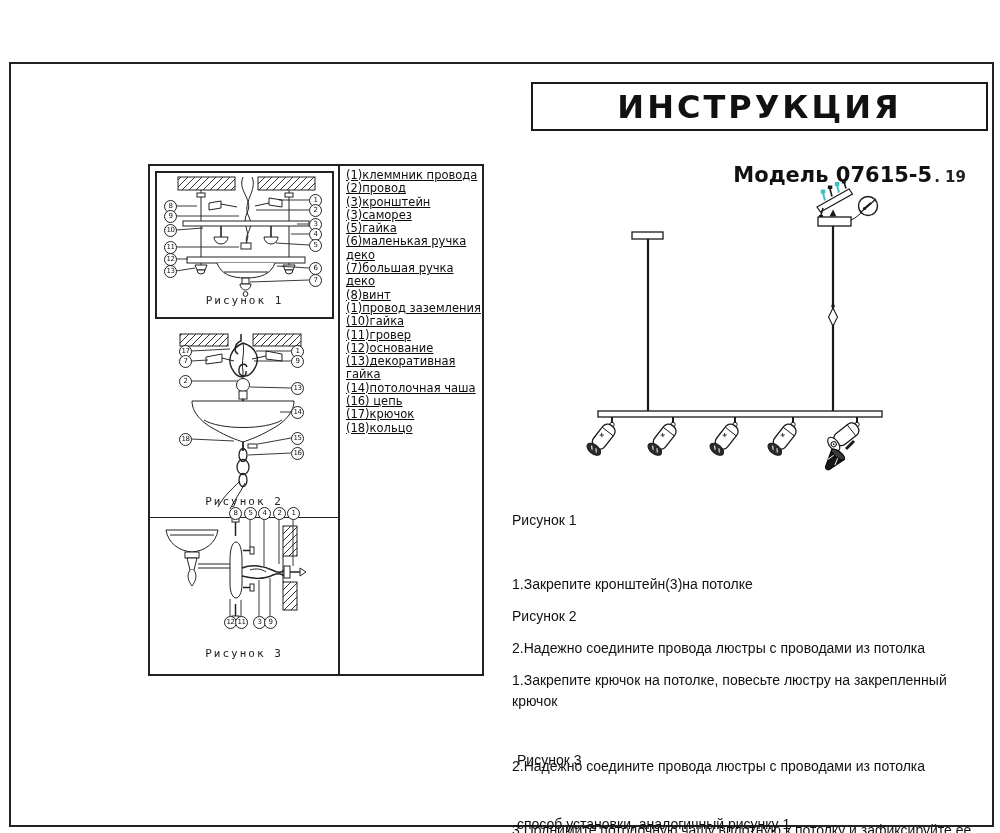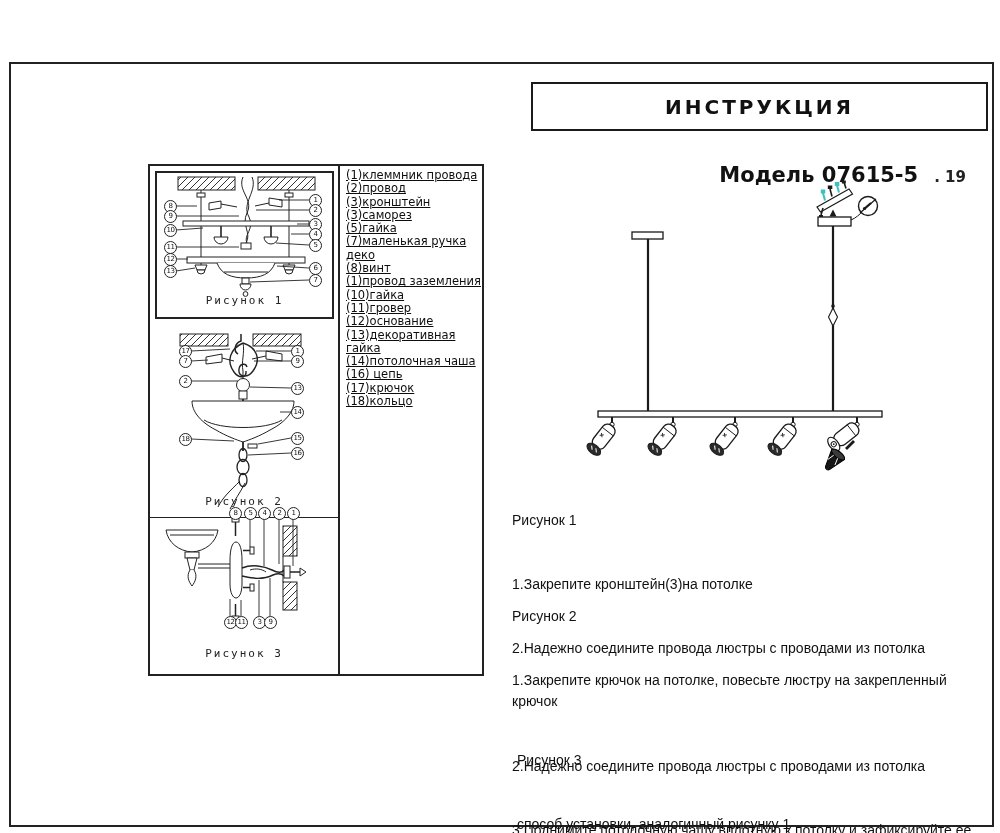--- a/index.html
+++ b/index.html
@@ -2,26 +2,26 @@
 <html style="--accent: #3fbfbf;"><head>
 <meta charset="utf-8">
 <style>
   html,body{margin:0;padding:0;background:#fff;}
   .page{position:relative;width:1000px;height:833px;background:#fff;overflow:hidden;
         font-family:"Liberation Sans",sans-serif;color:#111;}
   .page-frame{position:absolute;left:9px;top:62px;width:981px;height:761px;
               border:2px solid #222;}
   .title-box{position:absolute;left:531px;top:82px;width:453px;height:45px;
              border:2px solid #1a1a1a;display:flex;align-items:center;justify-content:center;}
-  .title-box span{font-family:"DejaVu Sans",sans-serif;font-size:20px;font-weight:bold;
+  .title-box span{font-family:"DejaVu Sans",sans-serif;font-size:32px;font-weight:bold;
                   letter-spacing:3px;color:#111;}
   .model-line{position:absolute;top:163px;right:34px;white-space:nowrap;}
   .model-main{font-family:"DejaVu Sans",sans-serif;font-size:21px;font-weight:bold;color:#111;margin-left:30px;}
   .model-suffix{font-family:"DejaVu Sans",sans-serif;font-size:15px;font-weight:bold;
-                color:#222;margin-left:16px;}
+                color:#222;margin-left:2px;}
   
   .left-panel{position:absolute;left:148px;top:164px;width:336px;height:512px;
               border:2px solid #222;box-sizing:border-box;}
   .figures-col{position:absolute;left:0;top:0;width:190px;height:100%;
                border-right:2px solid #222;box-sizing:border-box;}
   .fig{position:absolute;}
   .fig1-box{left:5px;top:5px;width:179px;height:148px;border:2px solid #222;box-sizing:border-box;}
   .fig2-area{left:0;top:165px;width:188px;height:187px;border-bottom:1.5px solid #222;box-sizing:border-box;}
   .fig3-area{left:0;top:340px;width:188px;height:168px;}
   .fig svg{position:absolute;left:0;top:0;}
@@ -243,21 +243,22 @@
         <div class="fig-caption">Рисунок 3</div>
       </div>
     </div>
 
     <div class="parts-list">
       <div>(1)клеммник провода</div>
       <div>(2)провод</div>
       <div>(3)кронштейн</div>
       <div>(3)саморез</div>
       <div>(5)гайка</div>
-      <div>(7)маленькая ручка деко</div>
+      <div>(6)маленькая ручка деко</div>
+      <div>(7)большая ручка деко</div>
       <div>(8)винт</div>
       <div>(1)провод заземления</div>
       <div>(10)гайка</div>
       <div>(11)гровер</div>
       <div>(12)основание</div>
       <div>(13)декоративная гайка</div>
       <div>(14)потолочная чаша</div>
       <div>(16) цепь</div>
       <div>(17)крючок</div>
       <div>(18)кольцо</div>

